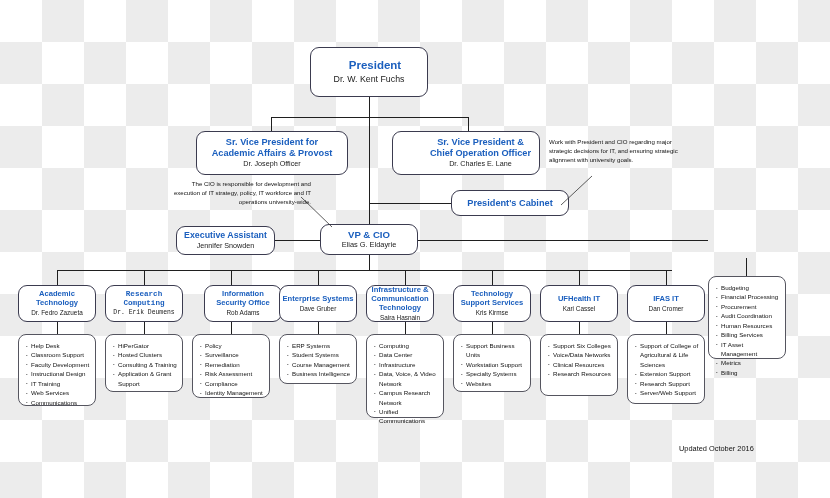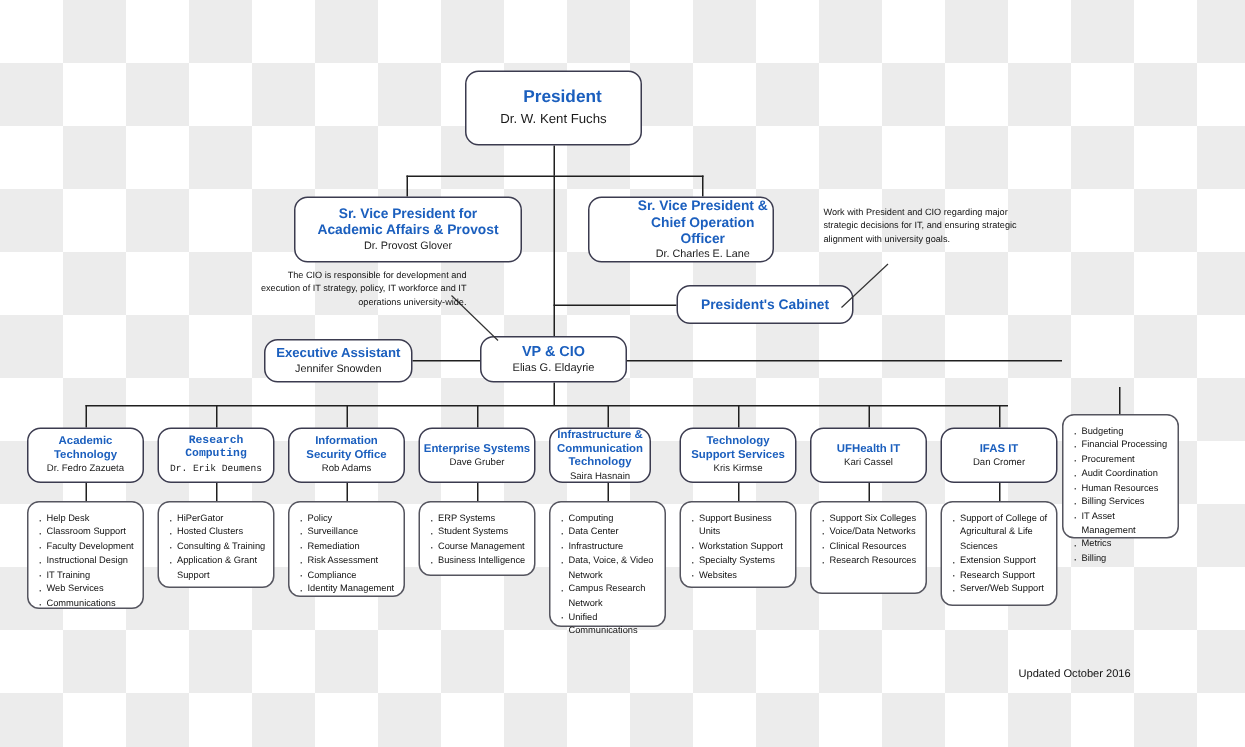--- a/index.html
+++ b/index.html
@@ -176,24 +176,24 @@
     </svg>
 
     <div class="box t-pres" style="left:310px; top:47px; width:118px; height:50px;">
       <div class="title">President</div>
       <div class="person">Dr. W. Kent Fuchs</div>
     </div>
 
     <div class="box t-svp" style="left:196px; top:131px; width:152px; height:44px;">
       <div class="title">Sr. Vice President for</div>
       <div class="title">Academic Affairs &amp; Provost</div>
-      <div class="person">Dr. Provost Glover</div>
-    </div>
-
-    <div class="box t-svp" style="left:392px; top:131px; width:124px; height:44px;padding-left:29px;">
+      <div class="person">Dr. Joseph Officer</div>
+    </div>
+
+    <div class="box t-svp" style="left:392px; top:131px; width:148px; height:44px;padding-left:29px;">
       <div class="title">Sr. Vice President &amp;</div>
       <div class="title">Chief Operation Officer</div>
       <div class="person">Dr. Charles E. Lane</div>
     </div>
 
     <div class="box t-cab" style="left:451px; top:190px; width:118px; height:26px;">
       <div class="title">President's Cabinet</div>
     </div>
 
     <div class="box t-ea" style="left:176px; top:226px; width:99px; height:29px;">
@@ -230,21 +230,21 @@
           <div class="person">Dr. Erik Deumens</div>
         </div>
         <div class="listbox" style="left: 105px; top: 334px; width: 78px; height: 58px;">
           <ul>
             <li>HiPerGator</li>
             <li>Hosted Clusters</li>
             <li>Consulting &amp; Training</li>
             <li>Application &amp; Grant Support</li>
           </ul>
         </div>
-        <div class="box t-dept" style="left: 192px; top: 285px; width: 78px; height: 37px;">
+        <div class="box t-dept" style="left: 204px; top: 285px; width: 78px; height: 37px;">
           <div class="title">Information</div>
           <div class="title">Security Office</div>
           <div class="person">Rob Adams</div>
         </div>
         <div class="listbox" style="left: 192px; top: 334px; width: 78px; height: 64px;">
           <ul>
             <li>Policy</li>
             <li>Surveillance</li>
             <li>Remediation</li>
             <li>Risk Assessment</li>

